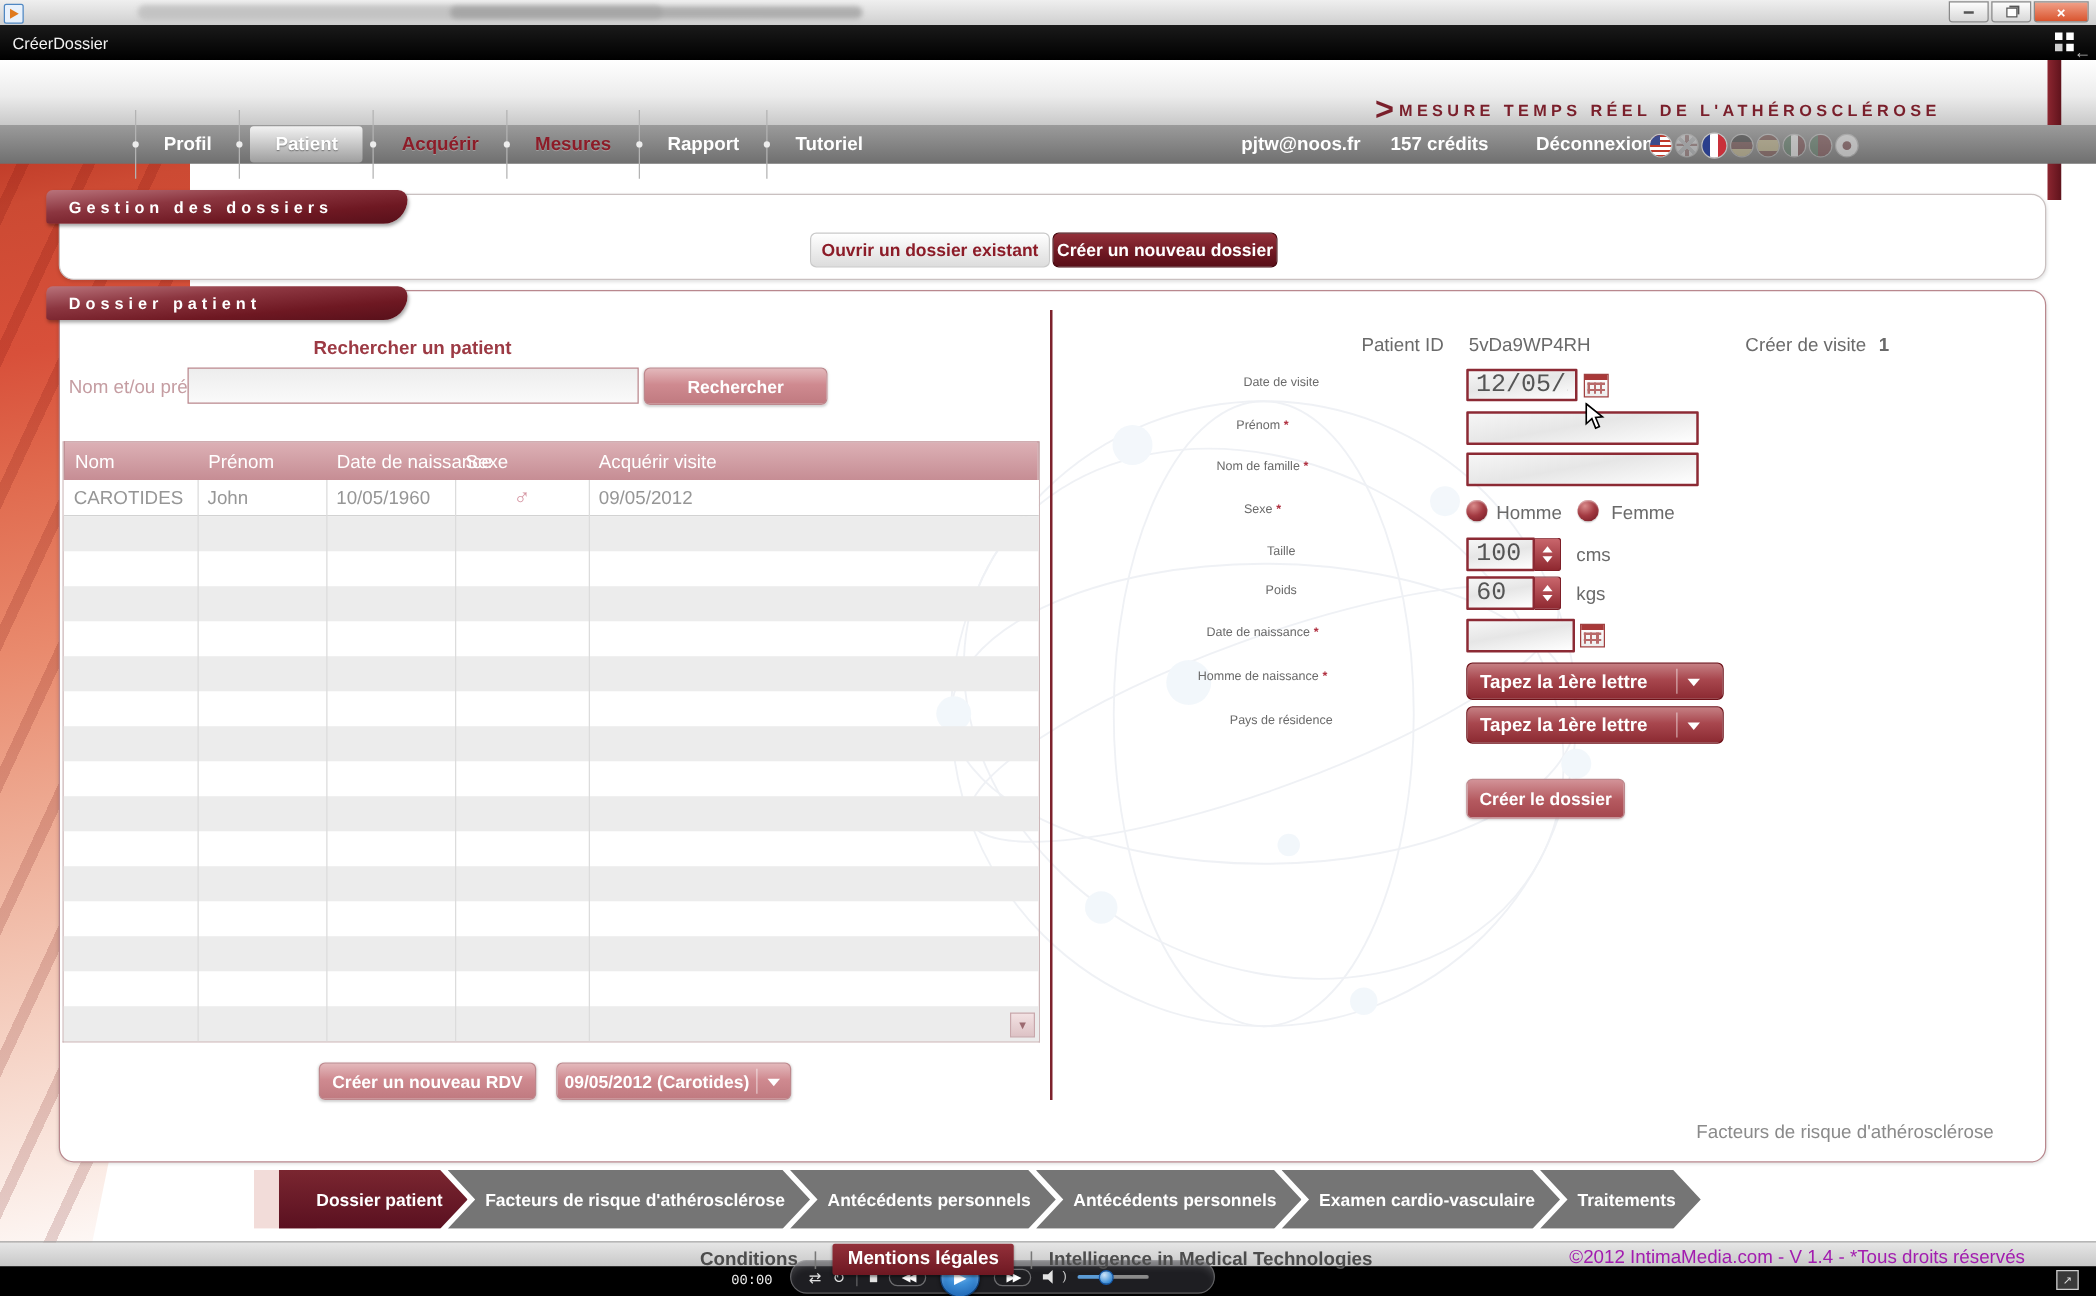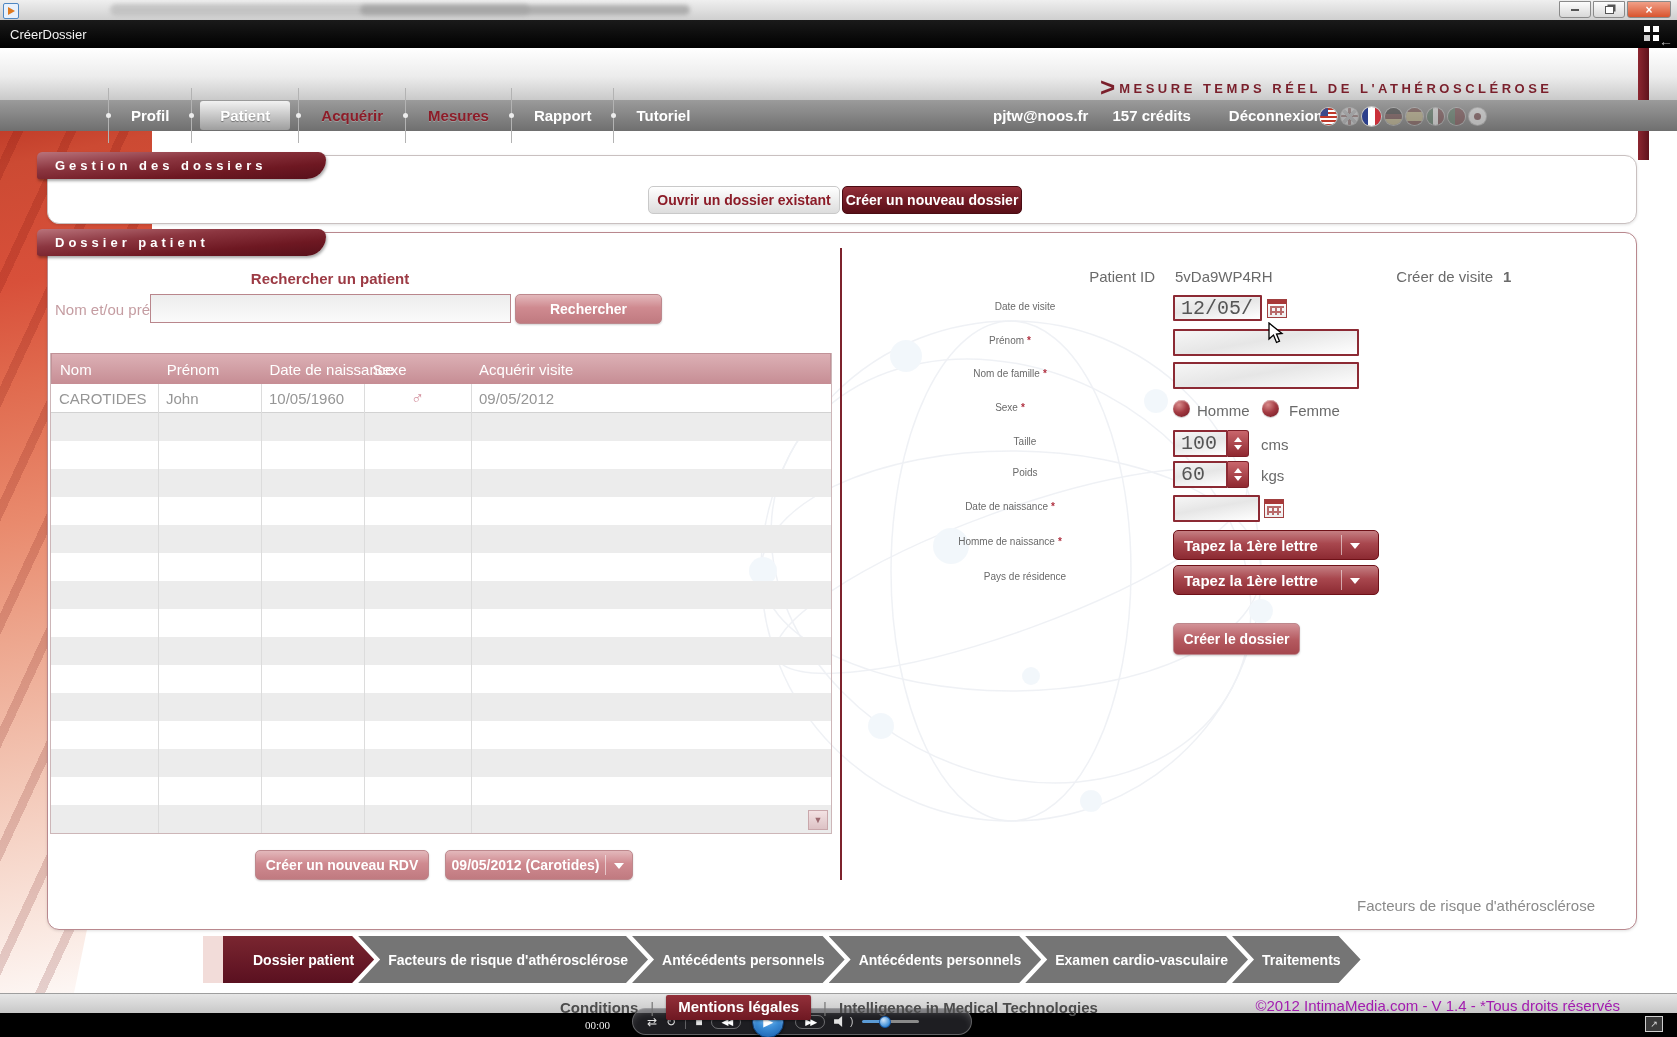--- a/index.html
+++ b/index.html
@@ -152,21 +152,21 @@
   
   .footbar{left:0;top:993px;width:1677px;height:20px;background:linear-gradient(#e6e6e6,#c6c6c6);border-top:1px solid #9e9e9e;z-index:4}
   .footlinks{left:560px;top:995px;display:flex;gap:12px;align-items:center;z-index:6;font-size:15px;color:#4c4c4c;font-weight:bold}
   .footlinks .plain{color:#4c4c4c}
   .mentions{background:linear-gradient(#93303a,#6e1822);color:#fff;padding:3px 12px 5px;border-radius:2px;box-shadow:0 1px 2px rgba(0,0,0,.4)}
   .fsep{color:#777;font-weight:normal}
   .copyright{left:1100px;top:997px;width:520px;text-align:right;color:#a21caf;font-size:15px;z-index:5;white-space:nowrap}
 
   
   .playerstrip{left:0;top:1013px;width:1677px;height:24px;background:#000;z-index:5}
-  .ptime{position:absolute;left:585px;top:6px;color:#eee;font-size:11px;font-family:Liberation Serif, serif}
+  .ptime{position:absolute;left:585px;top:6px;color:#eee;font-size:11px;font-family:Liberation Mono, monospace}
   .pill{position:absolute;left:632px;top:-5px;width:340px;height:27px;border-radius:14px;background:rgba(50,50,56,.6);
         border:1px solid rgba(255,255,255,.3);display:flex;align-items:center;gap:9px;padding:0 14px;box-sizing:border-box;
         box-shadow:inset 0 6px 8px -4px rgba(255,255,255,.25)}
   .picon{color:#e2e2e2;font-size:12px;line-height:1}
   .pdiv{width:1px;height:14px;background:rgba(255,255,255,.3)}
   .mini{border:1px solid rgba(255,255,255,.35);border-radius:11px;padding:1px 9px;color:#fff;font-size:9px;letter-spacing:-2px}
   .playbtn{width:30px;height:30px;border-radius:50%;background:radial-gradient(circle at 50% 30%,#9ecbf2 0%,#3d8fd8 45%,#1558a8 100%);
            border:1px solid #0d3e77;display:flex;align-items:center;justify-content:center;color:#fff;font-size:13px;
            box-shadow:0 1px 3px rgba(0,0,0,.6), inset 0 5px 5px -2px rgba(255,255,255,.7);margin:0 2px}
   .spk{width:13px;height:12px;background:#e2e2e2;clip-path:polygon(0 32%,34% 32%,62% 4%,62% 96%,34% 68%,0 68%)}

